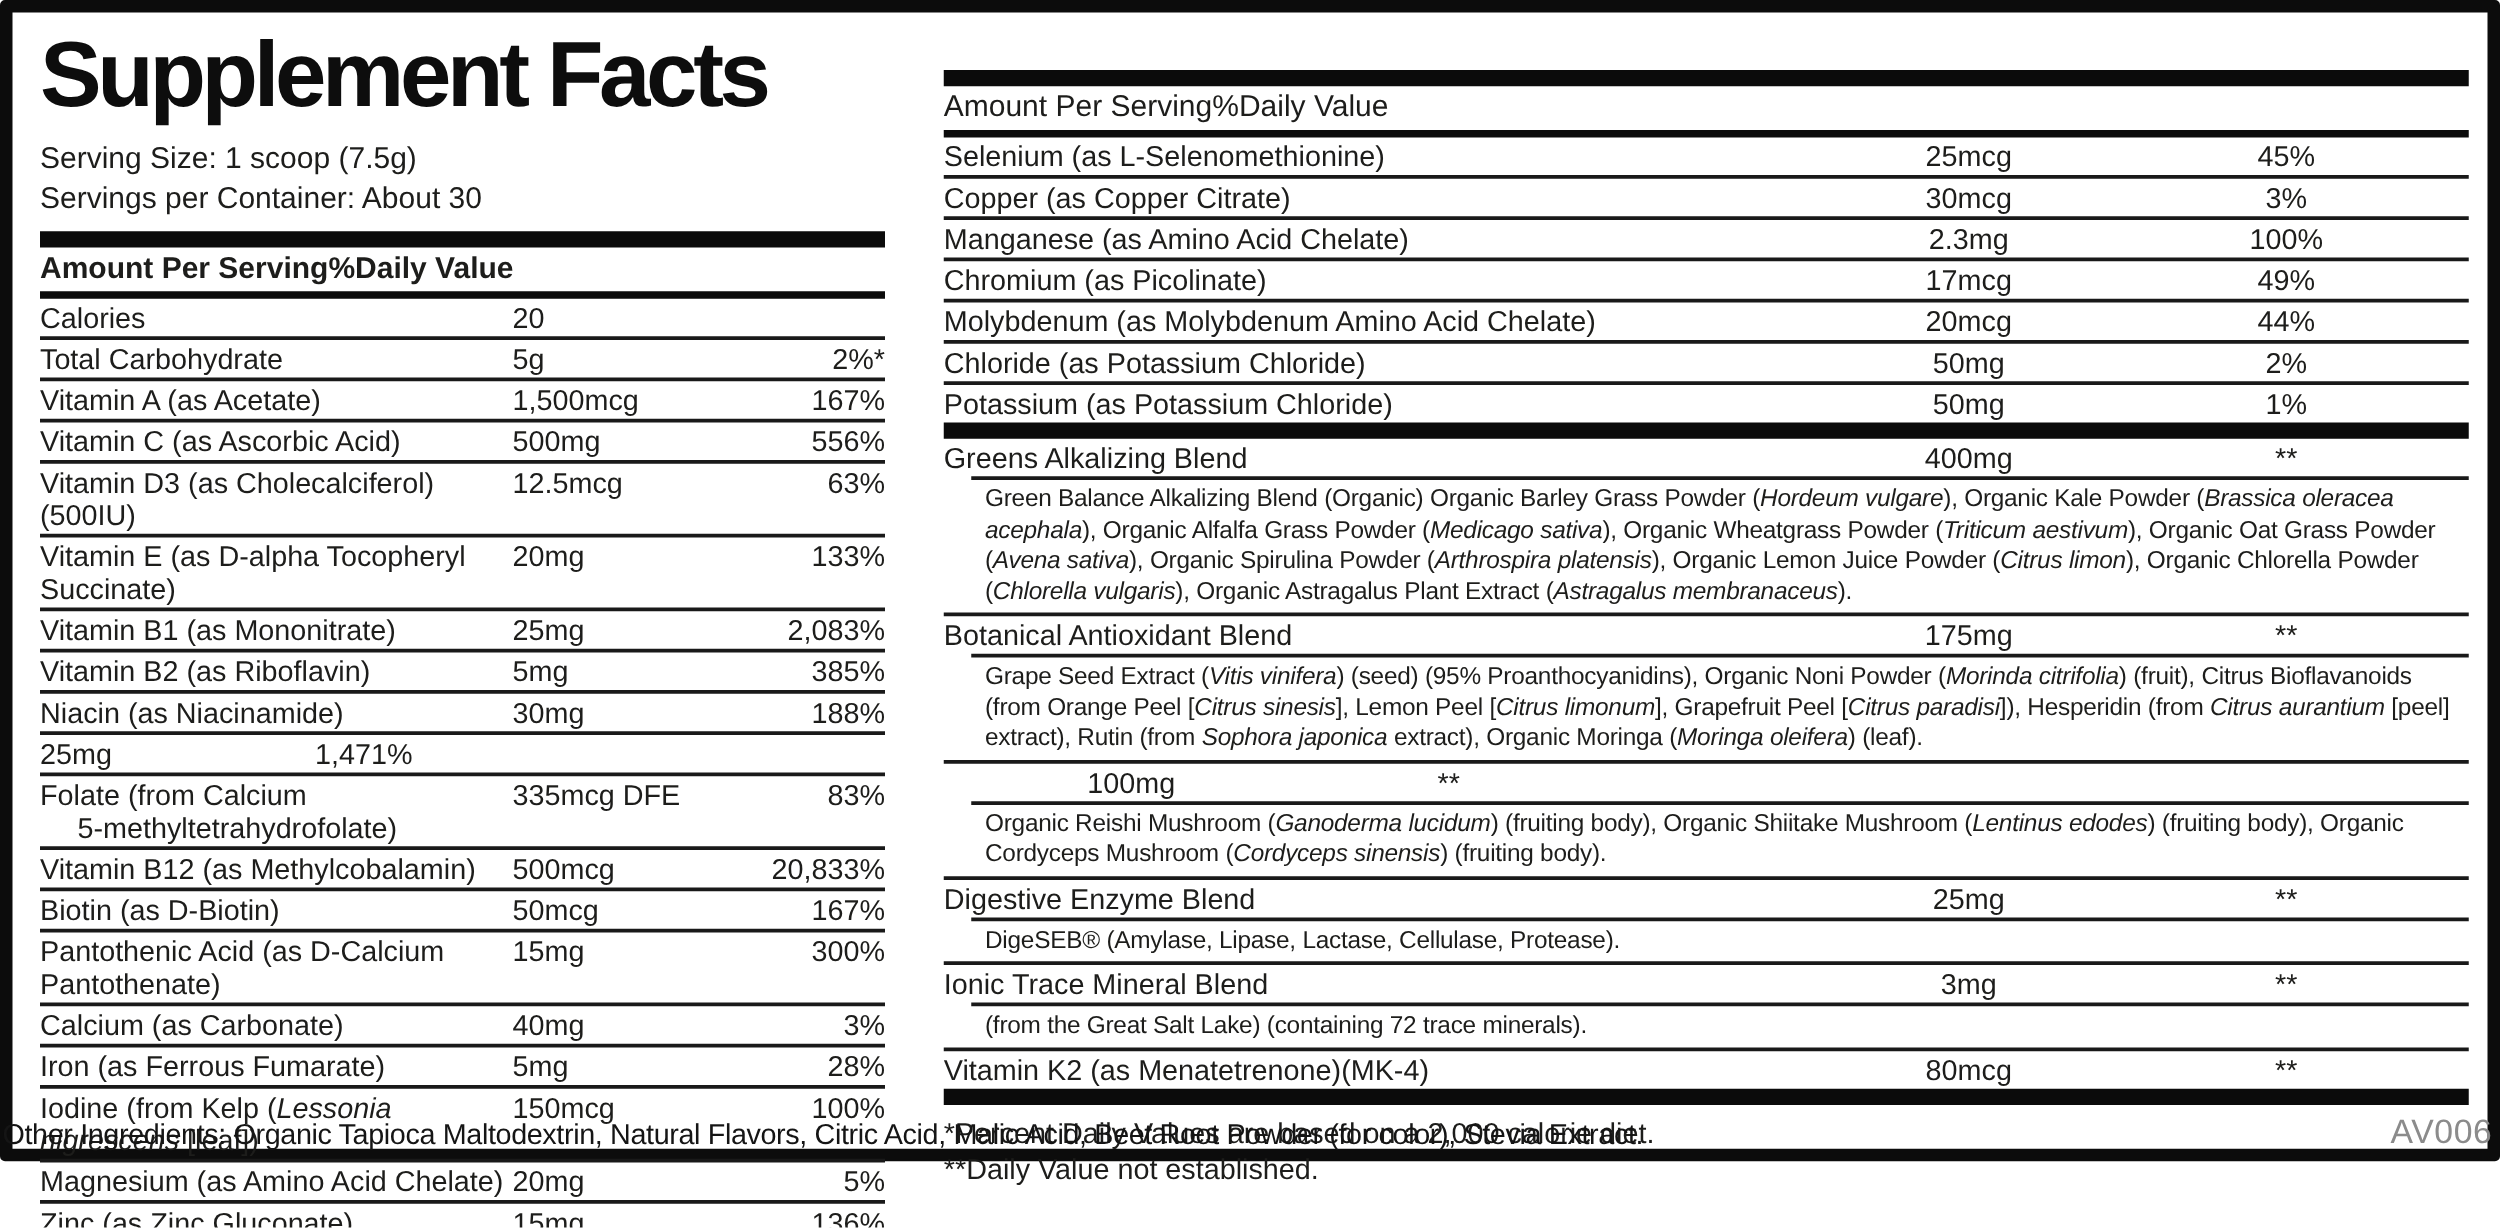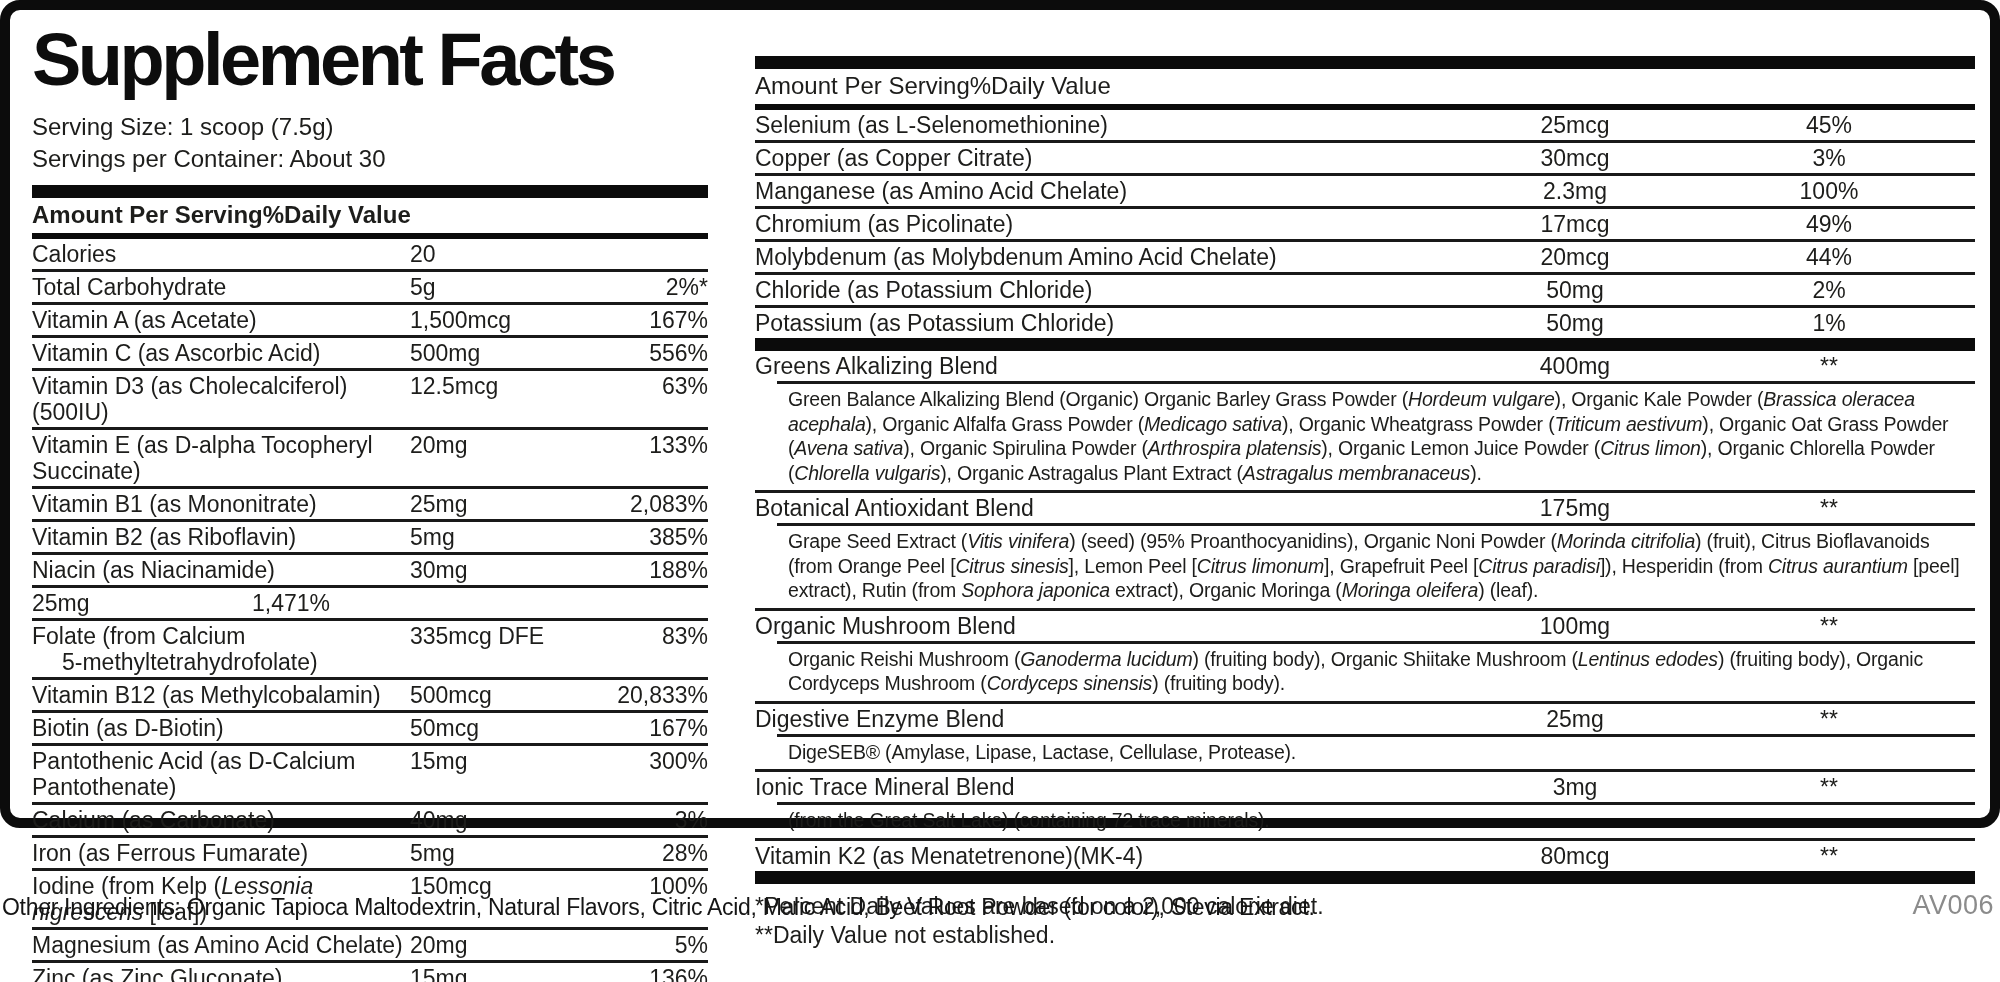--- a/index.html
+++ b/index.html
@@ -1,20 +1,20 @@
 <!DOCTYPE html>
 <html><head>
 <meta charset="utf-8">
 <style>
   * { box-sizing: border-box; margin: 0; padding: 0; }
   html,body { width:2000px; height:982px; background:#fff; }
   body { font-family:"Liberation Sans", sans-serif; color:#1d1d1b; position:relative; }
 
-  .label { position:absolute; left:0; top:0; width:2000px; height:828px;
-           border:10px solid #0c0c0c; border-radius:20px; background:#fff; }
+  .label { position:absolute; left:0; top:0; width:2000px; height:929px;
+           border:10px solid #0c0c0c; border-radius:4px; background:#fff; }
 
   .col-left  { position:absolute; left:22px;  top:10px; width:676px; }
   .col-right { position:absolute; left:745px; top:46px; width:1220px; }
 
   .title { font-size:74px; font-weight:bold; letter-spacing:-3.5px; line-height:1.04;
            margin:2px 0 12px 0; color:#0d0d0d; }
   .serving-line { font-size:24px; line-height:1.34; color:#1d1d1b; }
   .serving-block { margin-bottom:10px; }
 
   .bar     { height:13px; background:#0b0b0b; }
@@ -241,21 +241,20 @@
         <div class="sep"></div>
         <div class="row rrow">
           <span class="name"><span>Botanical Antioxidant Blend</span></span>
           <span class="amt">175mg</span>
           <span class="dv">**</span>
         </div>
         <div class="sep sep-ind"></div>
         <div class="bdesc"><span>Grape Seed Extract (</span><span class="it">Vitis vinifera</span><span>) (seed) (95% Proanthocyanidins), Organic Noni Powder (</span><span class="it">Morinda citrifolia</span><span>) (fruit), Citrus Bioflavanoids (from Orange Peel [</span><span class="it">Citrus sinesis</span><span>], Lemon Peel [</span><span class="it">Citrus limonum</span><span>], Grapefruit Peel [</span><span class="it">Citrus paradisi</span><span>]), Hesperidin (from </span><span class="it">Citrus aurantium</span><span> [peel] extract), Rutin (from </span><span class="it">Sophora japonica</span><span> extract), Organic Moringa (</span><span class="it">Moringa oleifera</span><span>) (leaf).</span></div>
         <div class="sep"></div>
         <div class="row rrow">
-          <span class="name"><span>Organic Mushroom Blend</span></span>
           <span class="amt">100mg</span>
           <span class="dv">**</span>
         </div>
         <div class="sep sep-ind"></div>
         <div class="bdesc"><span>Organic Reishi Mushroom (</span><span class="it">Ganoderma lucidum</span><span>) (fruiting body), Organic Shiitake Mushroom (</span><span class="it">Lentinus edodes</span><span>) (fruiting body), Organic Cordyceps Mushroom (</span><span class="it">Cordyceps sinensis</span><span>) (fruiting body).</span></div>
         <div class="sep"></div>
         <div class="row rrow">
           <span class="name"><span>Digestive Enzyme Blend</span></span>
           <span class="amt">25mg</span>
           <span class="dv">**</span>

